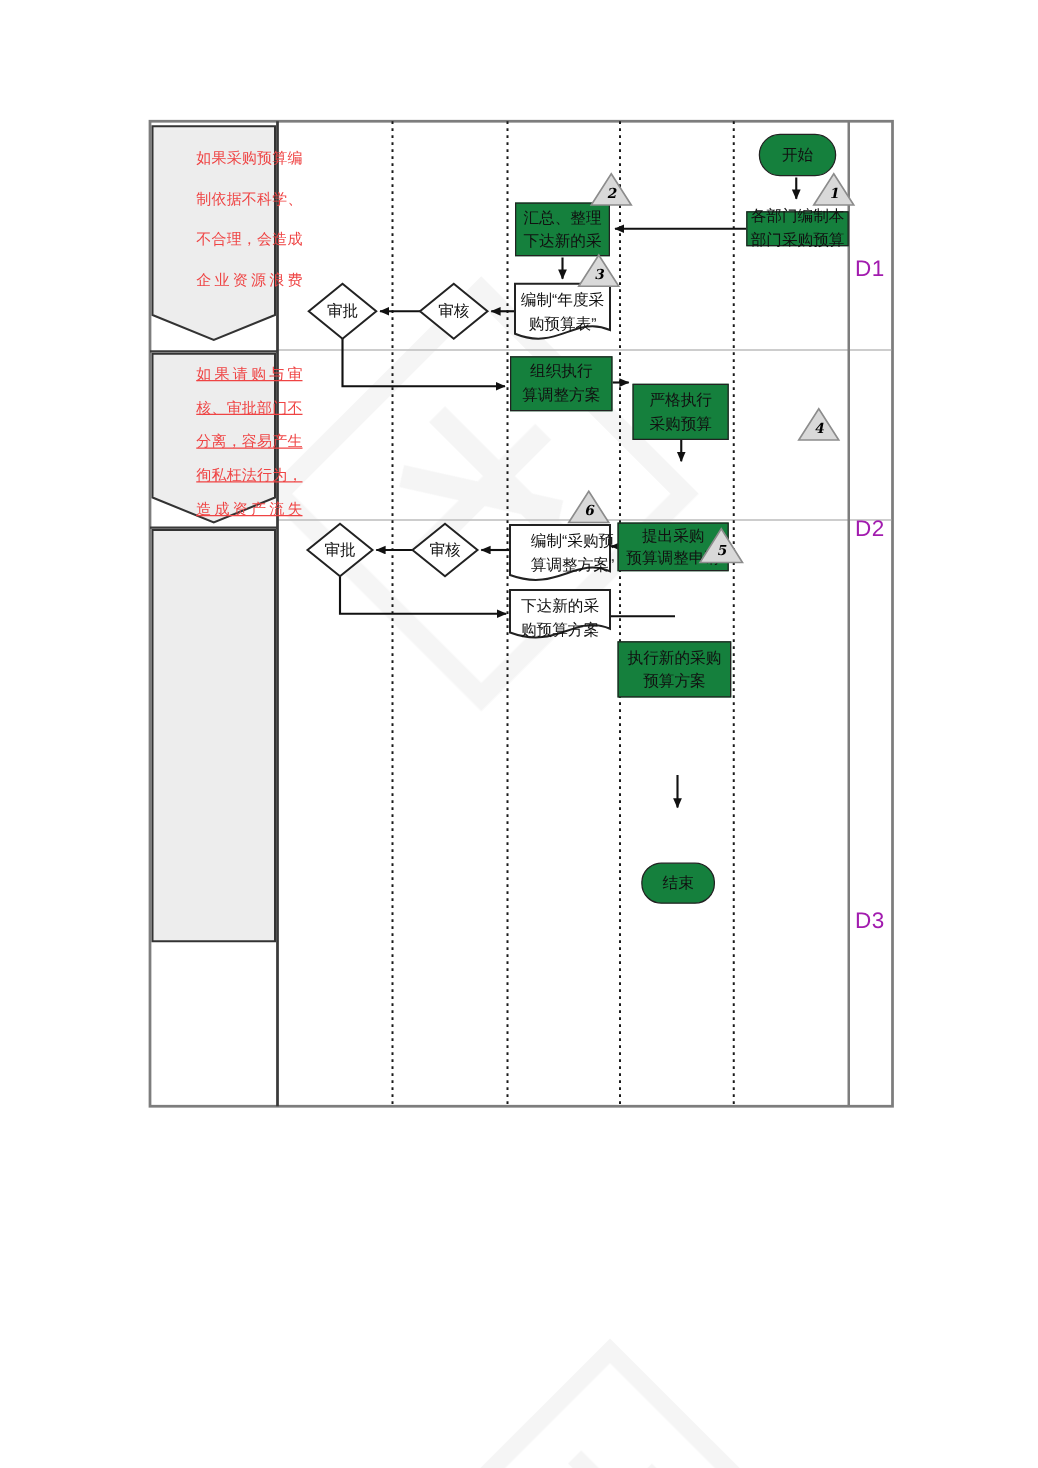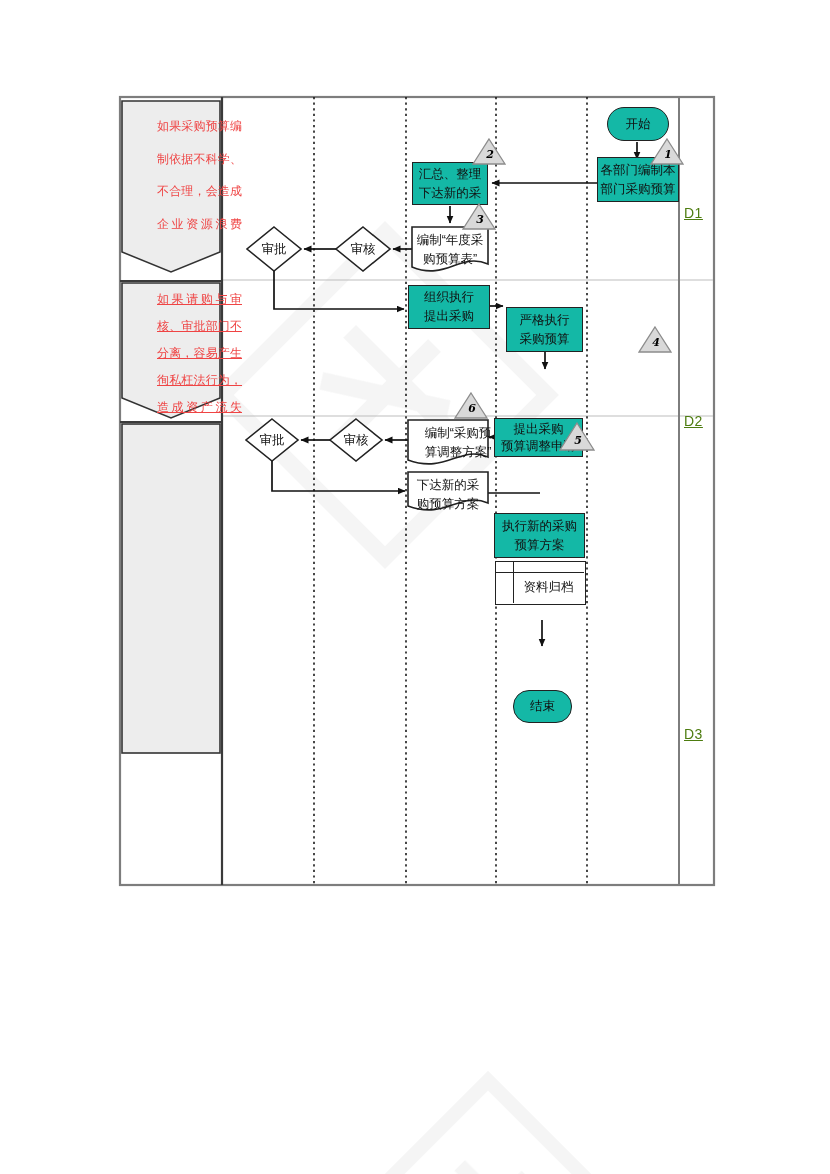--- a/index.html
+++ b/index.html
@@ -1,36 +1,36 @@
 <!DOCTYPE html>
 <html><head>
 <meta charset="utf-8">
 <style>
   html,body{margin:0;padding:0;background:#fff;}
   .page{position:relative;width:830px;height:1174px;background:#ffffff;overflow:hidden;
         font-family:"Liberation Sans","DejaVu Sans",sans-serif;color:#111;}
   .abs{position:absolute;}
   svg{position:absolute;left:0;top:0;}
   
-  .node{position:absolute;background:#14b8a6;border:1.5px solid #222;display:flex;
+  .node{position:absolute;background:#15803d;border:1.5px solid #222;display:flex;
         align-items:center;justify-content:center;text-align:center;
         font-size:12.5px;line-height:19px;white-space:pre-line;box-sizing:border-box;}
   .stadium{border-radius:17px;}
   
   .lbl{position:absolute;display:flex;align-items:center;justify-content:center;
        text-align:center;font-size:12.5px;line-height:19px;white-space:pre-line;}
   
   .riskcell{position:absolute;font-family:"Liberation Serif","DejaVu Serif",serif;
             font-size:12px;color:#ef4444;text-align:justify;text-align-last:left;margin-left:28px;}
   .riskcell::after{content:"";display:inline-block;width:100%;}
   
   .tri{position:absolute;}
   .trinum{position:absolute;font-family:"DejaVu Serif","Liberation Serif",serif;
           font-weight:bold;font-style:italic;font-size:11px;color:#000;text-align:center;}
-  .dlabel{position:absolute;font-size:14px;color:#4d7c0f;letter-spacing:.5px;text-decoration:underline;}
+  .dlabel{position:absolute;font-size:18px;color:#a21caf;letter-spacing:.5px;}
 </style>
 </head>
 <body>
 
 <div class="page">
 
   <svg width="830" height="1174" viewBox="0 0 830 1174">
     <defs>
       <marker id="ah" markerWidth="9" markerHeight="8" refX="7.5" refY="3.5" orient="auto" markerUnits="userSpaceOnUse">
         <path d="M0,0 L8,3.5 L0,7 Z" fill="#111"></path>
@@ -103,44 +103,39 @@
       <path d="M408,420 H488 V457 C460,445 446,474 408,460 Z"></path>
       <path d="M408,472 H488 V503 C460,491 446,520 408,506 Z"></path>
     </g>
   </svg>
 
   <div class="riskcell" style="left:129px;top:110px;width:85px;line-height:32.5px;">如果采购预算编制依据不科学、不合理，会造成企业资源浪费</div>
   <div class="riskcell" style="left:129px;top:286px;width:85px;line-height:27px;text-decoration:underline;">如果请购与审核、审批部门不分离，容易产生徇私枉法行为，造成资产流失</div>
 
   <div class="node stadium" style="left:607px;top:107px;width:62px;height:34px;">开始</div>
 
-  <div class="node" style="left:597px;top:157px;width:82px;height:45px;">各部门编制本
+  <div class="node" style="left:597px;top:169px;width:82px;height:28px;">各部门编制本
 部门采购预算</div>
 
   <div class="node" style="left:412px;top:162px;width:76px;height:43px;">汇总、整理
 下达新的采</div>
 
   <div class="node" style="left:408px;top:285px;width:82px;height:44px;">组织执行
-提出采购</div>
+算调整方案</div>
 
   <div class="node" style="left:506px;top:307px;width:77px;height:45px;">严格执行
 采购预算</div>
 
 
   <div class="node" style="left:494px;top:418px;width:89px;height:39px;line-height:17px;">提出采购
 预算调整申请</div>
 
   <div class="node" style="left:494px;top:513px;width:91px;height:45px;">执行新的采购
 预算方案</div>
 
-  <div class="abs" style="left:495px;top:561px;width:91px;height:44px;border:1.5px solid #222;background:#fff;box-sizing:border-box;">
-    <div class="abs" style="left:17px;top:0;width:0;height:41px;border-left:1.3px solid #222;"></div>
-    <div class="abs" style="left:0;top:10px;width:88px;height:0;border-top:1.3px solid #222;"></div>
-    <div class="lbl" style="left:17px;top:10px;width:71px;height:31px;font-size:12.5px;">资料归档</div>
-  </div>
 
   <div class="node stadium" style="left:513px;top:650px;width:59px;height:33px;border-radius:16px;margin-top:40px;">结束</div>
 
   <div class="lbl" style="left:414px;top:231px;width:72px;height:38px;">编制“年度采
 购预算表”</div>
   <div class="lbl" style="left:339px;top:240px;width:48px;height:18px;">审核</div>
   <div class="lbl" style="left:250px;top:240px;width:48px;height:18px;">审批</div>
   <div class="lbl" style="left:410px;top:424px;width:96px;height:38px;">编制“采购预
 算调整方案”</div>
   <div class="lbl" style="left:332px;top:431px;width:48px;height:18px;">审核</div>

